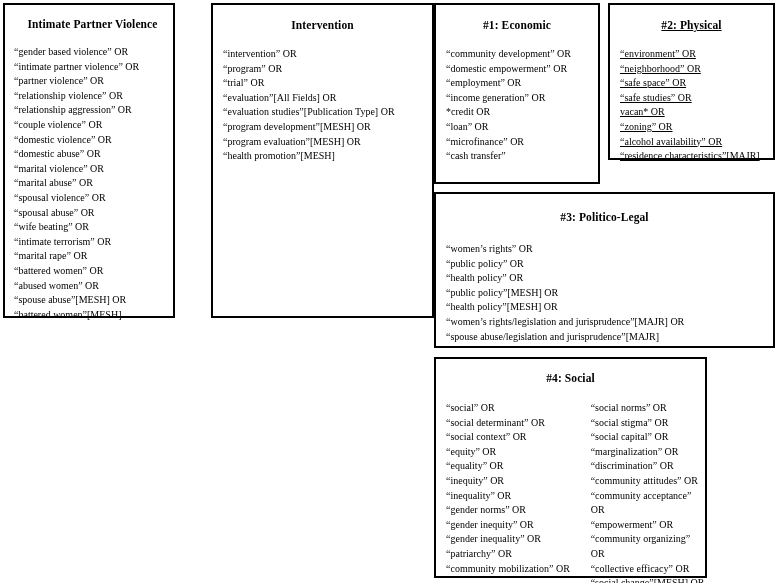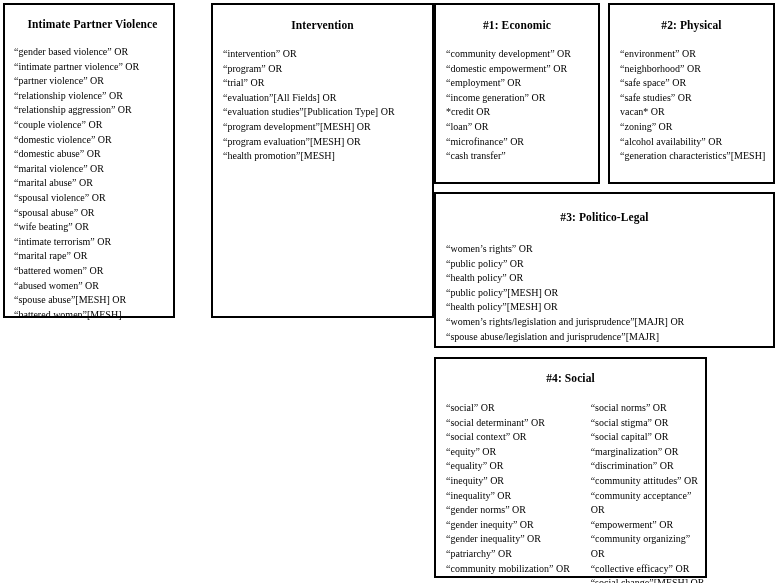--- a/index.html
+++ b/index.html
@@ -77,21 +77,22 @@
     height: 181px;
   }
   #box-economic .box-title { margin-top: 14px; }
   #box-economic .term-list { margin: 15px 0 0 10px; }
 
   
   #box-physical {
     left: 608px;
     top: 3px;
     width: 167px;
-    height: 181px;
+    height: 157px;
+    text-decoration: underline;
   }
   #box-physical .box-title { margin-top: 14px; }
   #box-physical .term-list { margin: 15px 0 0 10px; }
 
   
   #box-politico {
     left: 434px;
     top: 192px;
     width: 341px;
     height: 156px;
@@ -144,21 +145,21 @@
 
   <div class="connector" id="and-2">AND</div>
 
   <div class="box" id="box-economic">
     <div class="box-title">#1: Economic</div>
     <div class="term-list"><span class="term">“community development” OR</span><span class="term">“domestic empowerment” OR</span><span class="term">“employment” OR</span><span class="term">“income generation” OR</span><span class="term">*credit OR</span><span class="term">“loan” OR</span><span class="term">“microfinance” OR</span><span class="term">“cash transfer”</span></div>
   </div>
 
   <div class="box" id="box-physical">
     <div class="box-title">#2: Physical</div>
-    <div class="term-list"><span class="term">“environment” OR</span><span class="term">“neighborhood” OR</span><span class="term">“safe space” OR</span><span class="term">“safe studies” OR</span><span class="term">vacan* OR</span><span class="term">“zoning” OR</span><span class="term">“alcohol availability” OR</span><span class="term">“generation characteristics”[MESH]</span></div>
+    <div class="term-list"><span class="term">“environment” OR</span><span class="term">“neighborhood” OR</span><span class="term">“safe space” OR</span><span class="term">“safe studies” OR</span><span class="term">vacan* OR</span><span class="term">“zoning” OR</span><span class="term">“alcohol availability” OR</span><span class="term">“residence characteristics”[MAJR]</span></div>
   </div>
 
   <div class="box" id="box-politico">
     <div class="box-title">#3: Politico-Legal</div>
     <div class="term-list"><span class="term">“women’s rights” OR</span><span class="term">“public policy” OR</span><span class="term">“health policy” OR</span><span class="term">“public policy”[MESH] OR</span><span class="term">“health policy”[MESH] OR</span><span class="term">“women’s rights/legislation and jurisprudence”[MAJR] OR</span><span class="term">“spouse abuse/legislation and jurisprudence”[MAJR]</span></div>
   </div>
 
   <div class="box" id="box-social">
     <div class="box-title">#4: Social</div>
     <div class="social-cols">

